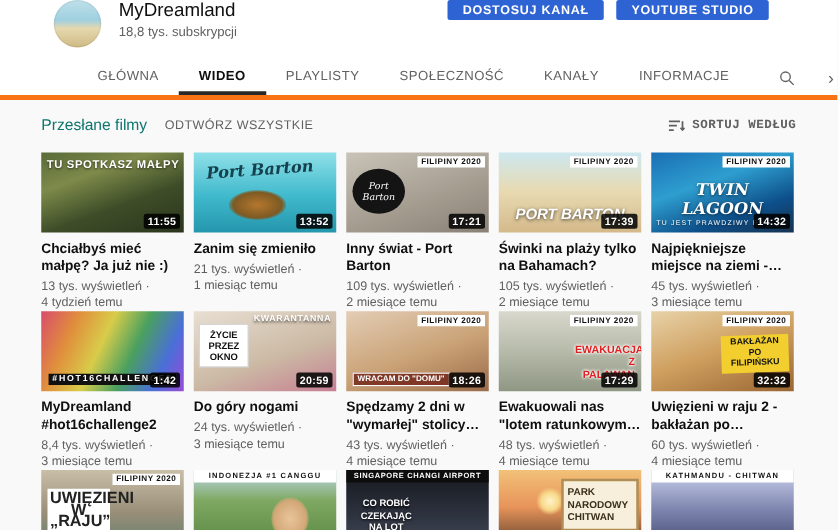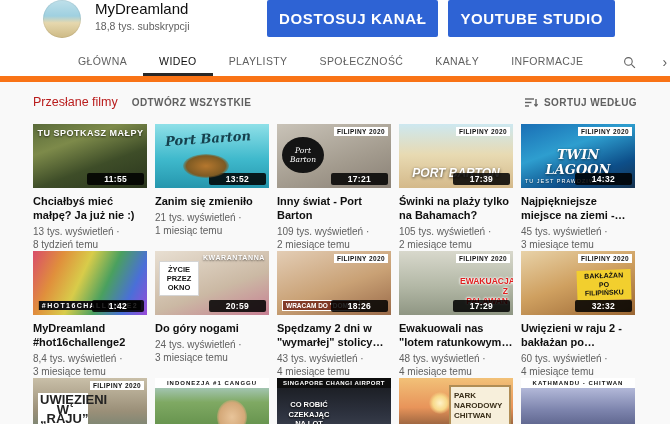--- a/index.html
+++ b/index.html
@@ -12,47 +12,47 @@
   .header{background:#fff;height:48px;display:flex;align-items:flex-start;padding:0 33px;}
   .avatar{width:38px;height:38px;border-radius:50%;flex:0 0 38px;margin-left:10px;
     background:linear-gradient(180deg,#bfe0ea 0%,#9fd0e0 42%,#e6d8ae 60%,#cdbา84 100%);
     background:linear-gradient(180deg,#bfe0ea 0%,#9fd0e0 42%,#e6d8ae 60%,#cdb984 100%);
     box-shadow:inset 0 0 0 1px rgba(0,0,0,.06);}
   .ch-info{margin-left:14px;flex:1;min-width:0;}
   .ch-name{font-size:15px;color:#0f0f0f;line-height:18px;}
   .ch-subs{font-size:10.5px;color:#606060;line-height:14px;margin-top:1px;}
   .hdr-actions{display:flex;align-items:center;gap:10px;margin-right:22px;}
   .btn{border:none;cursor:pointer;background:#2e63d4;color:#fff;font-family:inherit;
-    font-size:15px;font-weight:bold;letter-spacing:.6px;padding:0 12px;height:37px;
+    font-size:10px;font-weight:bold;letter-spacing:.6px;padding:0 12px;height:16px;
     border-radius:2px;white-space:nowrap;}
   
   .tabs{background:#fff;height:28px;display:flex;align-items:stretch;padding-left:62px;
-    border-bottom:6px solid #f97316;position:relative;}
+    border-bottom:4px solid #f97316;position:relative;}
   .tab{display:flex;align-items:center;padding:0 16px;font-size:10.5px;letter-spacing:.4px;
     color:#606060;cursor:pointer;border-bottom:3px solid transparent;box-sizing:border-box;}
-  .tab.active{color:#0f0f0f;border-bottom-color:#282828;font-weight:normal;}
+  .tab.active{color:#0f0f0f;border-bottom-color:#282828;font-weight:bold;}
   .tab-search{display:flex;align-items:center;padding:0 14px;margin-left:10px;cursor:pointer;}
   .tab-more{margin-left:auto;display:flex;align-items:center;padding:0 12px;color:#606060;
     font-size:14px;cursor:pointer;}
   
   .toolbar{display:flex;align-items:center;padding:11px 33px 0 33px;height:18px;}
-  .uploads{font-size:12.5px;color:#b91c1c;text-align:center;}
-  .playall{font-size:10px;font-weight:bold;letter-spacing:.4px;color:#606060;margin-left:14px;cursor:pointer;}
+  .uploads{font-size:12.5px;color:#0f766e;text-align:center;}
+  .playall{font-size:10px;font-weight:normal;letter-spacing:.4px;color:#606060;margin-left:14px;cursor:pointer;}
   .sort{margin-left:auto;display:flex;align-items:flex-start;gap:6px;color:#606060;cursor:pointer;
-    font-size:10px;font-weight:bold;letter-spacing:.4px;}
+    font-size:10px;font-weight:bold;letter-spacing:.4px;font-family:Liberation Mono, monospace;}
   
   .grid{padding:13px 33px 0 33px;}
   .row{display:flex;gap:8px;margin-bottom:0;}
   .card{width:114px;flex:0 0 114px;cursor:pointer;}
   .thumb{position:relative;width:114px;height:64px;overflow:hidden;background:#ccc;}
   .vtitle{margin-top:6px;font-size:11px;font-weight:bold;line-height:14px;color:#0f0f0f;
     display:-webkit-box;-webkit-line-clamp:2;-webkit-box-orient:vertical;overflow:hidden;max-height:28px;}
   .vmeta{margin-top:3px;font-size:10px;line-height:13px;color:#606060;}
   .dur{position:absolute;right:3px;bottom:3px;background:rgba(0,0,0,.85);color:#fff;
-    font-size:8.5px;font-weight:bold;padding:1px 17px;border-radius:2px;letter-spacing:.3px;}
+    font-size:8.5px;font-weight:bold;padding:1px 3px;border-radius:2px;letter-spacing:.3px;}
   .fbadge{position:absolute;top:3px;right:3px;background:#fff;color:#111;font-weight:bold;
     font-size:6.5px;letter-spacing:.4px;padding:1px 3px;white-space:nowrap;}
   
   .t0{background:linear-gradient(160deg,#5a6b3a 0%,#7d8a4a 30%,#3e4d28 62%,#2a351d 100%);}
   .t1{background:linear-gradient(180deg,#8fe0e8 0%,#3fb9cc 55%,#2596ad 100%);}
   .t1::after{content:"";position:absolute;left:28px;top:30px;width:46px;height:24px;border-radius:50%;
     background:radial-gradient(ellipse at center,#b5772e 0%,#7d5a23 60%,rgba(0,0,0,0) 75%);}
   .t2{background:linear-gradient(160deg,#c9c3b8 0%,#a39b8e 60%,#8a8176 100%);}
   .t3{background:linear-gradient(180deg,#cde8f0 0%,#e8dab2 48%,#d4b98a 100%);}
   .t4{background:linear-gradient(160deg,#1a6fb5 0%,#2e9ecf 38%,#0d4f8a 72%,#16324f 100%);}
@@ -159,21 +159,21 @@
 
   <div class="row">
     <div class="card">
       <div class="thumb t0">
         <span class="ov ov-monkeys">TU SPOTKASZ MAŁPY</span>
         <span class="dur">11:55</span>
       </div>
       <div class="vtitle">Chciałbyś mieć małpę? Ja już nie :)</div>
       <div class="vmeta">
         <div>13 tys. wyświetleń ·</div>
-        <div>8 tydzień temu</div>
+        <div>4 tydzień temu</div>
       </div>
     </div>
     <div class="card">
       <div class="thumb t1">
         <span class="ov ov-script1">Port Barton</span>
         <span class="dur">13:52</span>
       </div>
       <div class="vtitle">Zanim się zmieniło</div>
       <div class="vmeta">
         <div>21 tys. wyświetleń ·</div>

